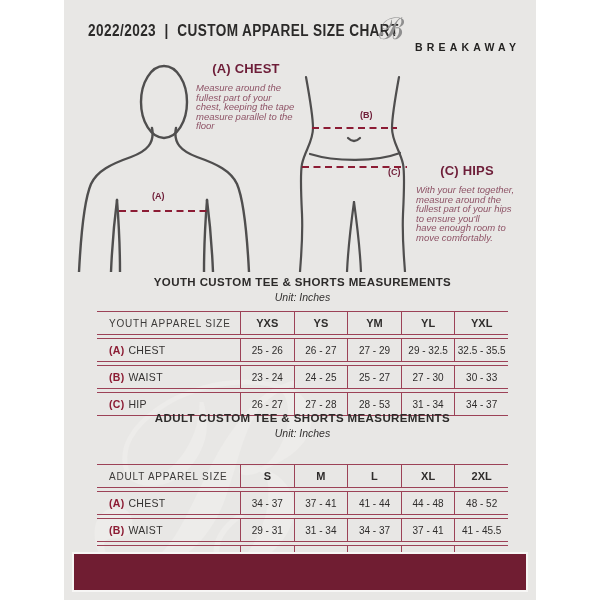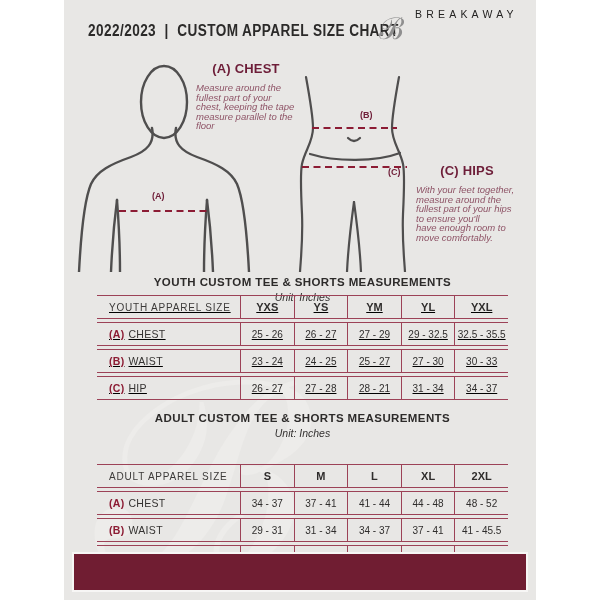--- a/index.html
+++ b/index.html
@@ -16,21 +16,21 @@
   .hdr-title{
     position:absolute;left:24px;top:23px;
     font-size:16px;font-weight:bold;color:#2b2a29;letter-spacing:.5px;
     white-space:pre;transform:scaleX(.85);transform-origin:left center;line-height:1;
   }
   .hdr-logo{
     position:absolute;left:315px;top:14px;font-size:30px;line-height:1;
     color:#8f8f8f;font-family:"DejaVu Serif", serif;
   }
   .hdr-brand{
-    position:absolute;left:351px;top:9px;font-size:10.5px;font-weight:normal;
+    position:absolute;left:351px;top:42px;font-size:10.5px;font-weight:bold;
     letter-spacing:4.2px;color:#242322;line-height:1;white-space:nowrap;
   }
   
   .fig{position:absolute;}
   .fig-torso{left:10px;top:58px;}
   .fig-lower{left:232px;top:74px;}
   .fig-label{
     position:absolute;font-size:9px;font-weight:bold;color:#70203a;line-height:1;
   }
   .lblA{left:88px;top:192px;}
@@ -60,21 +60,21 @@
     position:absolute;left:33px;width:411px;text-align:center;z-index:2;
     font-size:11.5px;font-weight:bold;color:#2d2b2a;letter-spacing:.4px;line-height:1;
   }
   .unit{
     position:absolute;left:33px;width:411px;text-align:center;z-index:2;
     font-size:10.5px;font-style:italic;color:#333130;line-height:1;
   }
   .yt-title{top:277px;} .yt-unit{top:292px;}
   .ad-title{top:413px;} .ad-unit{top:428px;}
   .size-table{position:absolute;left:33px;width:411px;z-index:2;}
-  .yt-table{top:295px;text-decoration:underline;} .ad-table{top:464px;}
+  .yt-table{top:311px;} .ad-table{top:464px;}
   .trow{
     display:flex;height:22px;margin-bottom:3px;
     border-top:1px solid #9c4257;border-bottom:1px solid #9c4257;
   }
   .cell{display:flex;align-items:center;}
   .cell.lbl{width:131px;padding-left:12px;font-size:10.5px;color:#343231;letter-spacing:.3px;}
   .cell.lbl .key{font-weight:bold;color:#8c1c34;margin-right:4px;}
   .cell.val{flex:1;justify-content:center;font-size:10px;color:#2f2d2c;border-left:1px solid #9c4257;}
   .trow.thead .lbl{font-size:10px;letter-spacing:.8px;color:#3c3a39;}
   .trow.thead .val{font-size:11px;font-weight:bold;color:#2f2d2c;}
@@ -168,21 +168,21 @@
       <div class="cell val">27 - 30</div>
       <div class="cell val">30 - 33</div>
     </div>
     <div class="trow">
       <div class="cell lbl">
           <span class="key">(C)</span>
           <span>HIP</span>
         </div>
       <div class="cell val">26 - 27</div>
       <div class="cell val">27 - 28</div>
-      <div class="cell val">28 - 21</div>
+      <div class="cell val">28 - 53</div>
       <div class="cell val">31 - 34</div>
       <div class="cell val">34 - 37</div>
     </div>
   </div>
 
   <div class="section-title ad-title">ADULT CUSTOM TEE &amp; SHORTS MEASUREMENTS</div>
   <div class="unit ad-unit">Unit: Inches</div>
   <div class="size-table ad-table">
     <div class="trow thead">
       <div class="cell lbl">ADULT APPAREL SIZE</div>

